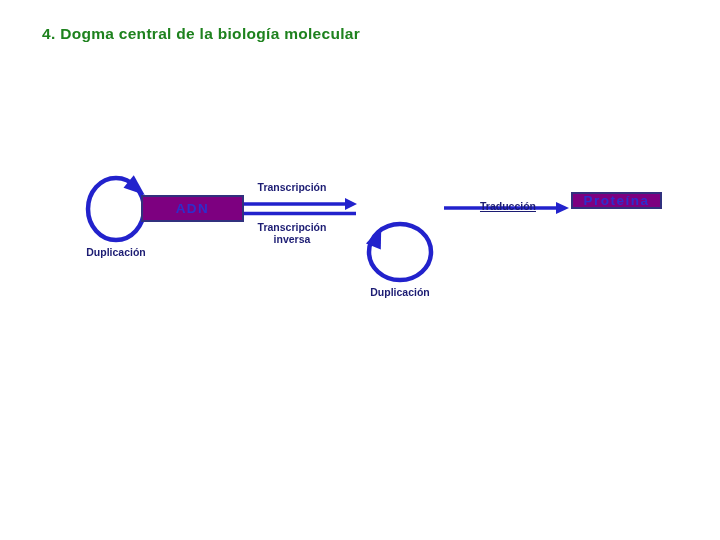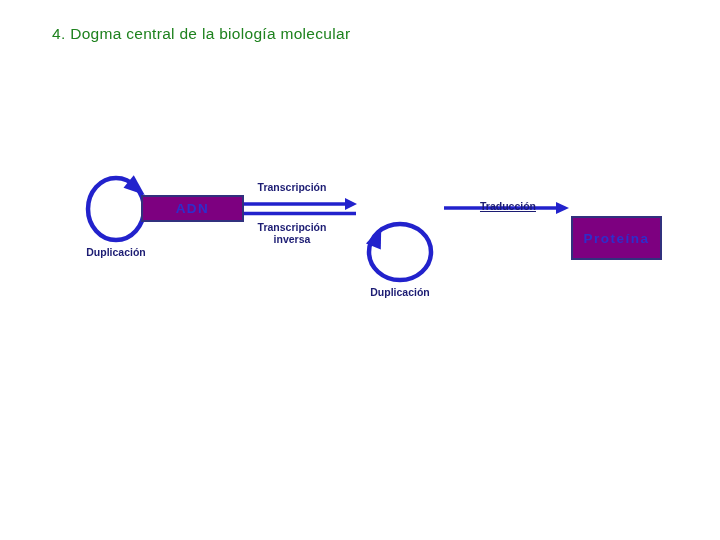--- a/index.html
+++ b/index.html
@@ -6,24 +6,24 @@
   .canvas {
     position: relative;
     width: 720px;
     height: 540px;
     background: var(--background, #ffffff);
     font-family: "Liberation Sans", sans-serif;
     overflow: hidden;
   }
   .slide-title {
     position: absolute;
-    left: 52px;
+    left: 42px;
     top: 25px;
     font-size: 15.5px;
-    font-weight: normal;
+    font-weight: bold;
     color: var(--title, #1e821e);
     letter-spacing: 0.3px;
     z-index: 3;
   }
   .arrows-layer {
     position: absolute;
     left: 0; top: 0;
     width: 720px; height: 540px;
     z-index: 1;
   }
@@ -49,21 +49,21 @@
     border: 2px solid var(--box_border, #31317e);
     box-sizing: border-box;
     color: var(--box_text, #2e2ecb);
     font-weight: bold;
     font-size: 13.5px;
     letter-spacing: 1.5px;
     z-index: 2;
   }
   .node-adn      { left: 141px; top: 195px; width: 103px; height: 27px; }
   .node-arnm     { left: 357px; top: 194px; width: 86px; height: 29px; }
-  .node-proteina { left: 571px; top: 192px; width: 91px; height: 44px; margin-top: 24px; }
+  .node-proteina { left: 571px; top: 192px; width: 91px; height: 17px; }
   .edge-label {
     position: absolute;
     color: var(--label, #1c1c73);
     font-size: 10.5px;
     font-weight: bold;
     text-align: center;
     white-space: pre-line;
     line-height: 1.15;
     z-index: 3;
   }

